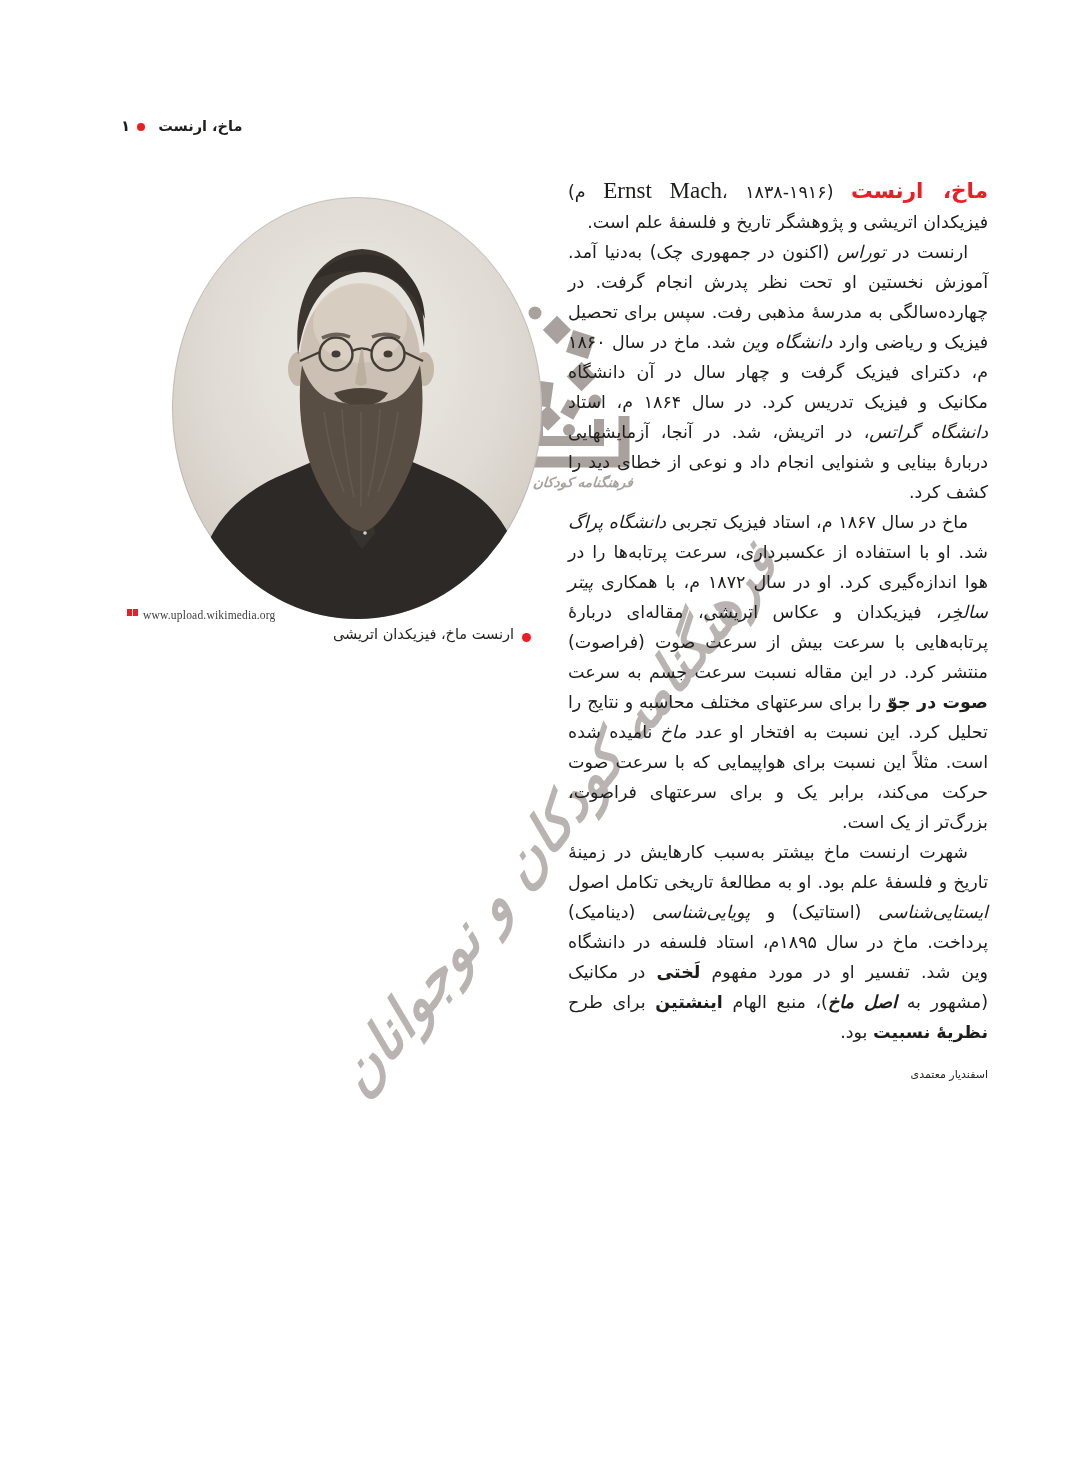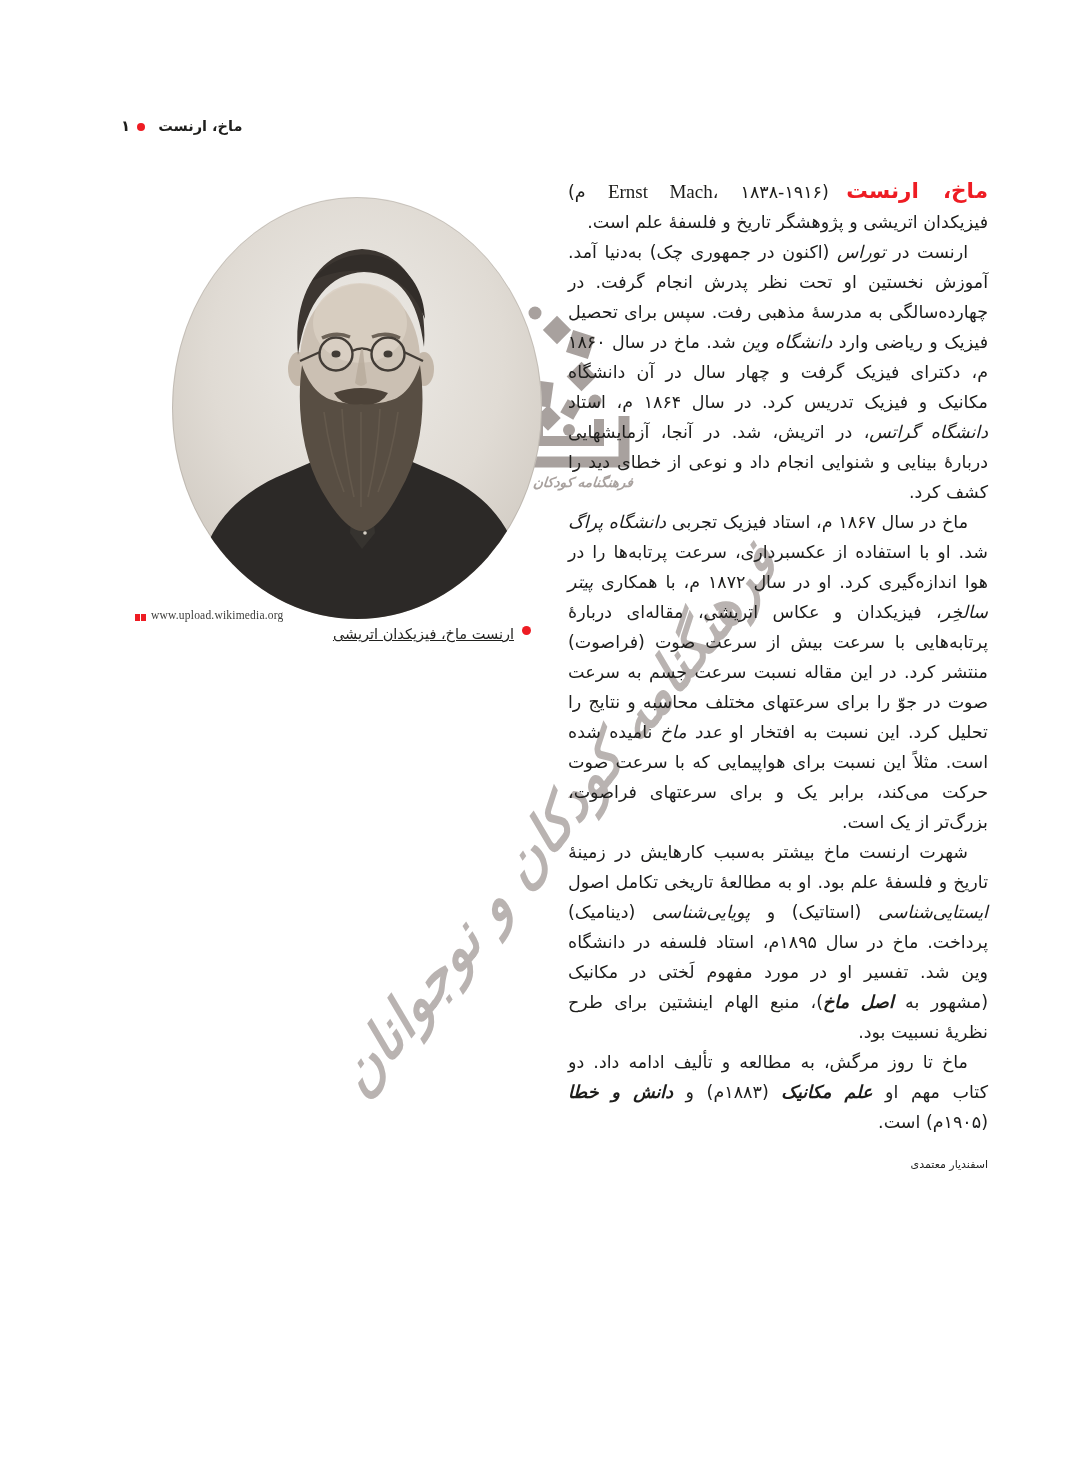--- a/index.html
+++ b/index.html
@@ -20,39 +20,39 @@
   .logo{position:absolute;left:483px;top:299px;width:150px;text-align:center;color:var(--wm,#a8a19e);}
   .logo-caption{margin-top:1px;font-size:13.5px;font-weight:bold;font-style:italic;
                 direction:rtl;white-space:nowrap;transform:skewX(-6deg);color:var(--wm,#a8a19e);}
   .diagonal{position:absolute;left:225px;top:758px;width:670px;height:115px;line-height:115px;
             font-size:56px;font-weight:bold;font-style:italic;direction:rtl;white-space:nowrap;
             text-align:center;color:var(--wm,#a8a19e);opacity:.8;
             transform:rotate(-52deg) skewX(-8deg);}
 
   
   .photo-fig{position:absolute;left:172px;top:197px;width:370px;height:422px;z-index:2;margin:0;}
-  .credit{position:absolute;left:135px;top:609px;z-index:3;display:flex;align-items:flex-end;
+  .credit{position:absolute;left:127px;top:609px;z-index:3;display:flex;align-items:flex-start;
           font-family:"Liberation Serif",serif;font-size:11.5px;color:#3c3c3a;letter-spacing:.2px;}
   .credit-icon{width:11px;height:7px;margin-right:5px;flex:none;
         background:linear-gradient(90deg,var(--accent,#ee1c23) 0 42%,#ffffff 42% 55%,var(--accent,#ee1c23) 55% 100%);}
   .caption{position:absolute;right:549px;top:626px;z-index:3;direction:rtl;display:flex;
-           align-items:flex-start;font-size:14.5px;color:#222220;white-space:nowrap;text-decoration:underline;}
+           align-items:flex-end;font-size:14.5px;color:#222220;white-space:nowrap;}
   .cap-dot{width:9px;height:9px;border-radius:50%;background:var(--accent,#ee1c23);
            margin-left:8px;flex:none;}
 
   
   .article{position:absolute;left:568px;top:176px;width:420px;z-index:3;direction:rtl;
            text-align:justify;font-size:17.5px;line-height:30px;color:#1d1d1b;}
   .para{margin:0;padding:0;}
   .para.ind{text-indent:20px;}
   .article-title{color:var(--accent,#ee1c23);font-weight:bold;font-size:21.5px;}
-  .sg-b{font-weight:normal;}
+  .sg-b{font-weight:bold;}
   .sg-i{font-style:italic;font-weight:bold;}
   .sg-bi{font-weight:normal;font-style:italic;}
-  .sg-lat{font-family:"Liberation Serif",serif;font-size:19px;}
+  .sg-lat{font-family:"Liberation Serif",serif;font-size:23px;}
   .author{margin-top:13px;font-size:11px;color:#222220;text-align:right;}
 </style>
 </head>
 <body>
 
 <div class="page">
 
   <div class="wm-layer">
     <div class="logo">
       <svg viewBox="0 0 150 170" width="150" height="170">
@@ -160,18 +160,17 @@
     <span class="cap-dot"></span>
     <span>ارنست ماخ، فیزیکدان اتریشی</span>
   </div>
 
   <article class="article">
     <div>
         <p class="para"><span class="article-title">ماخ، ارنست</span><span> (</span><span class="sg-lat">Ernst Mach</span><span>، ‪۱۸۳۸-۱۹۱۶‬ م) فیزیکدان اتریشی و پژوهشگر تاریخ و فلسفهٔ علم است.</span></p>
         <p class="para ind"><span>ارنست در </span><span class="sg-bi">توراس</span><span> (اکنون در جمهوری چک) به‌دنیا آمد. آموزش نخستین او تحت نظر پدرش انجام گرفت. در چهارده‌سالگی به مدرسهٔ مذهبی رفت. سپس برای تحصیل فیزیک و ریاضی وارد </span><span class="sg-bi">دانشگاه وین</span><span> شد. ماخ در سال ۱۸۶۰ م، دکترای فیزیک گرفت و چهار سال در آن دانشگاه مکانیک و فیزیک تدریس کرد. در سال ۱۸۶۴ م، استاد </span><span class="sg-bi">دانشگاه گراتس</span><span>، در اتریش، شد. در آنجا، آزمایشهایی دربارهٔ بینایی و شنوایی انجام داد و نوعی از خطای دید را کشف کرد.</span></p>
         <p class="para ind"><span>ماخ در سال ۱۸۶۷ م، استاد فیزیک تجربی </span><span class="sg-bi">دانشگاه پراگ</span><span> شد. او با استفاده از عکسبرداری، سرعت پرتابه‌ها را در هوا اندازه‌گیری کرد. او در سال ۱۸۷۲ م، با همکاری </span><span class="sg-bi">پیتر سالخِر</span><span>، فیزیکدان و عکاس اتریشی، مقاله‌ای دربارهٔ پرتابه‌هایی با سرعت بیش از سرعت صوت (فراصوت) منتشر کرد. در این مقاله نسبت سرعت جسم به سرعت </span><span class="sg-b">صوت در جوّ</span><span> را برای سرعتهای مختلف محاسبه و نتایج را تحلیل کرد. این نسبت به افتخار او </span><span class="sg-bi">عدد ماخ</span><span> نامیده شده است. مثلاً این نسبت برای هواپیمایی که با سرعت صوت حرکت می‌کند، برابر یک و برای سرعتهای فراصوت، بزرگ‌تر از یک است.</span></p>
         <p class="para ind"><span>شهرت ارنست ماخ بیشتر به‌سبب کارهایش در زمینهٔ تاریخ و فلسفهٔ علم بود. او به مطالعهٔ تاریخی تکامل اصول </span><span class="sg-bi">ایستایی‌شناسی</span><span> (استاتیک) و </span><span class="sg-bi">پویایی‌شناسی</span><span> (دینامیک) پرداخت. ماخ در سال ۱۸۹۵م، استاد فلسفه در دانشگاه وین شد. تفسیر او در مورد مفهوم </span><span class="sg-b">لَختی</span><span> در مکانیک (مشهور به </span><span class="sg-i">اصل ماخ</span><span>)، منبع الهام </span><span class="sg-b">اینشتین</span><span> برای طرح </span><span class="sg-b">نظریهٔ نسبیت</span><span> بود.</span></p>
-        <p class="para ind"><span>ماخ تا روز مرگش، به مطالعه و تألیف ادامه داد. دو کتاب مهم او </span><span class="sg-i">علم مکانیک</span><span> (۱۸۸۳م) و </span><span class="sg-i">دانش و خطا</span><span> (۱۹۰۵م) است.</span></p>
       </div>
     <div class="author">اسفندیار معتمدی</div>
   </article>
 
 </div>
 
 </body></html>

